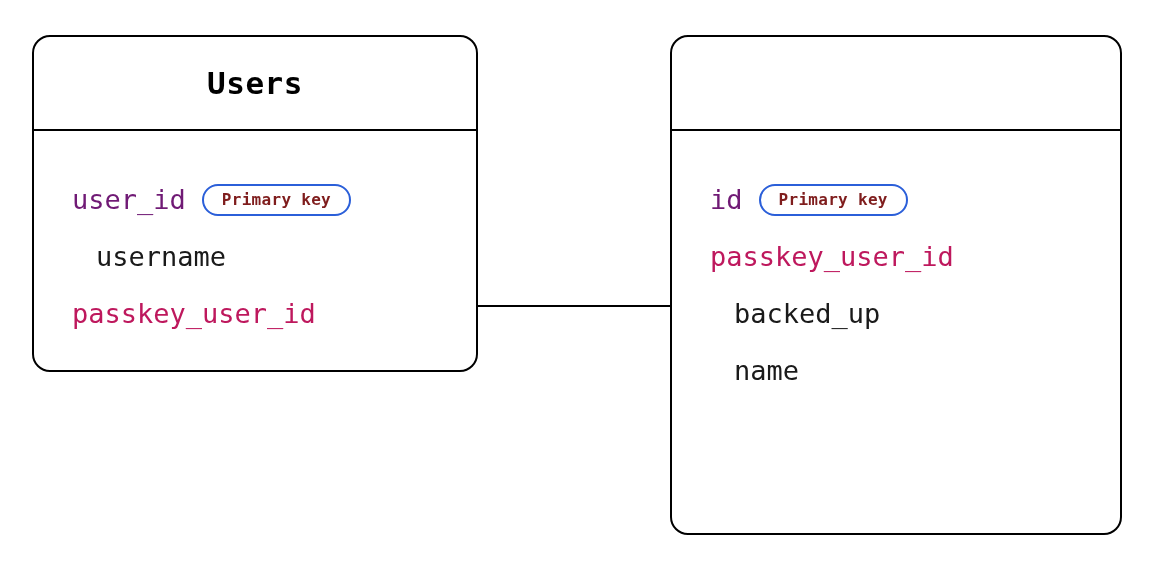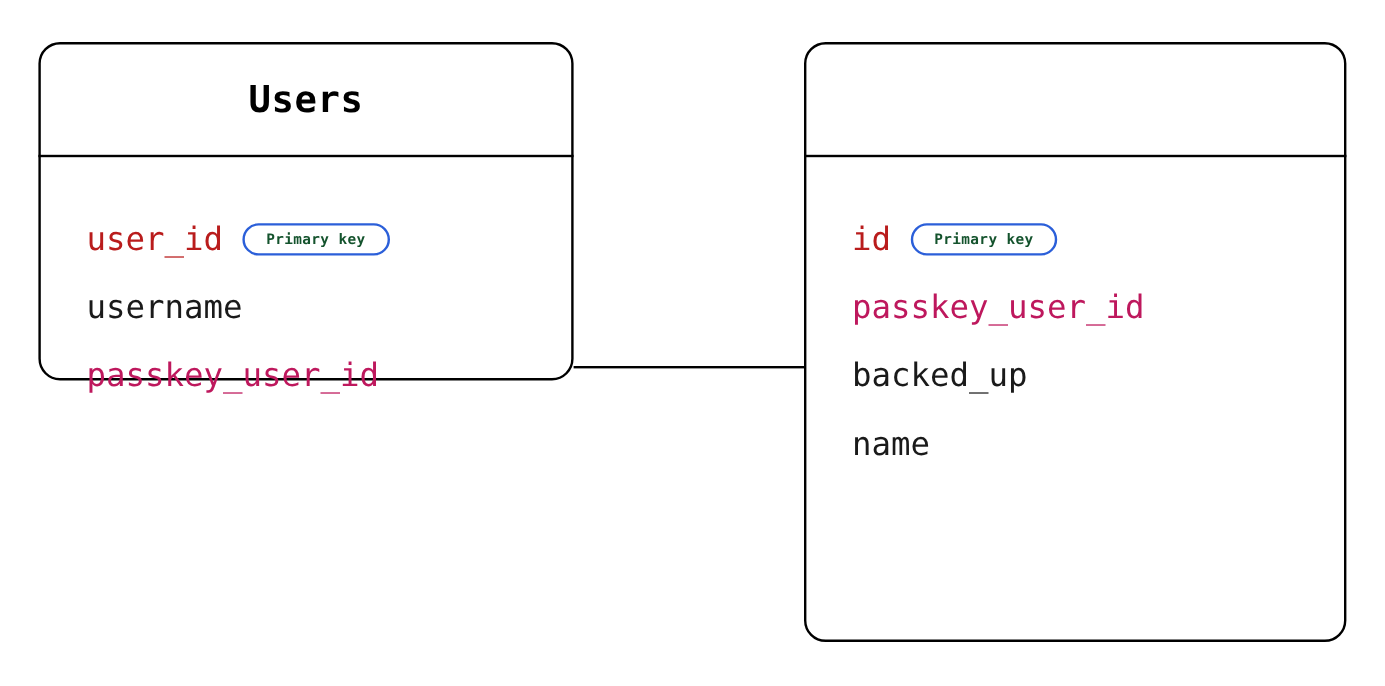--- a/index.html
+++ b/index.html
@@ -24,21 +24,21 @@
     position: absolute;
     box-sizing: border-box;
     border: 2px solid #000000;
     border-radius: 18px;
     background: #ffffff;
   }
   #entity-users {
     left: 32px;
     top: 35px;
     width: 446px;
-    height: 282px;
+    height: 337px;
   }
   #entity-pkcreds {
     left: 670px;
     top: 35px;
     width: 452px;
     height: 500px;
   }
 
   .entity-header {
     position: absolute;
@@ -84,35 +84,35 @@
     padding-left: 38px;
     box-sizing: border-box;
   }
   .field-name {
     font-family: "DejaVu Sans Mono", "Liberation Mono", monospace;
     font-size: 27px;
     line-height: 1;
     color: #000000;
     white-space: nowrap;
   }
-  .field-name.pk    { color: #b91c1c; text-align: right; }
+  .field-name.pk    { color: #701a75; text-align: right; }
   .field-name.fk    { color: #be185d; }
-  .field-name.plain { color: #1A1A1A; }
+  .field-name.plain { color: #1A1A1A; margin-left: 24px; }
 
   .badge {
     display: inline-flex;
     align-items: center;
     justify-content: center;
     margin-left: 16px;
     padding: 4px 18px 5px 18px;
     border: 2px solid #2B5FD9;
     border-radius: 999px;
-    color: #14532d;
+    color: #7f1d1d;
     font-family: "DejaVu Sans Mono", "Liberation Mono", monospace;
-    font-size: 12px;
+    font-size: 16px;
     font-weight: bold;
     letter-spacing: 0.3px;
     white-space: nowrap;
     background: transparent;
   }
 
   
   #relationship-line {
     position: absolute;
     left: 478px;

